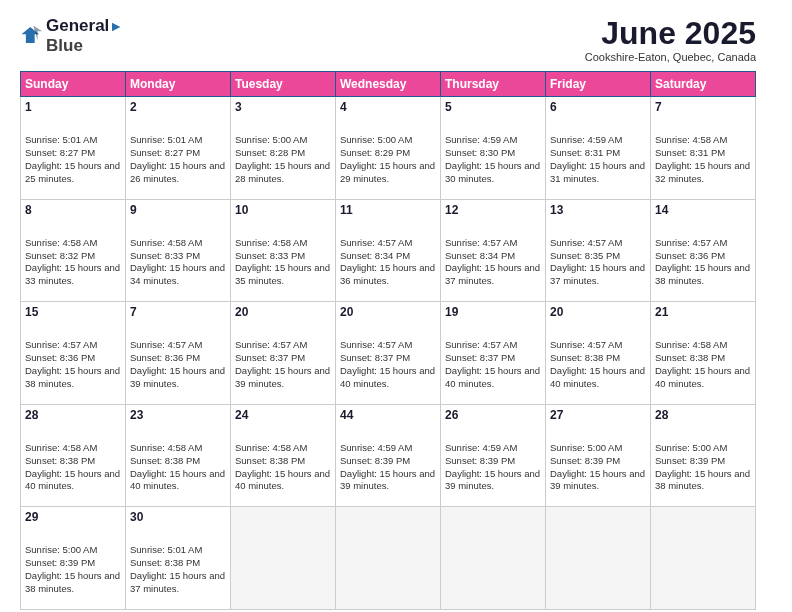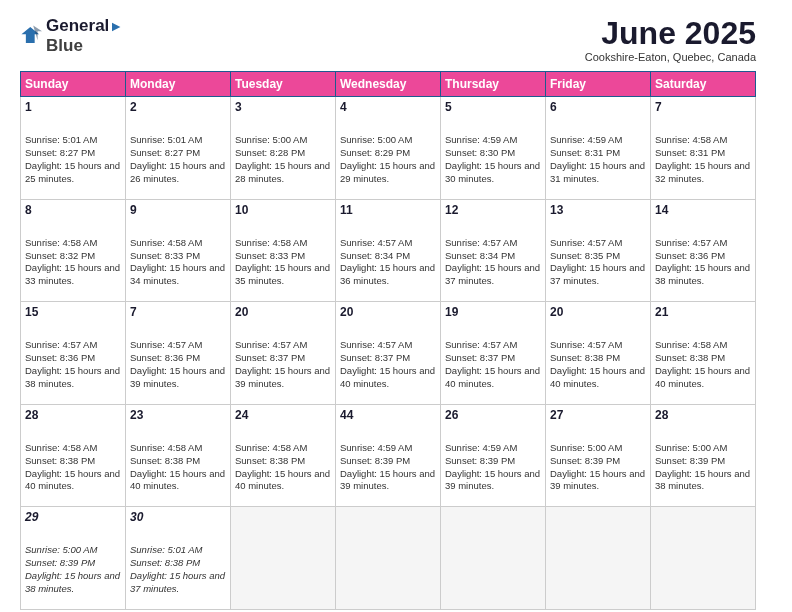--- a/index.html
+++ b/index.html
@@ -82,21 +82,20 @@
       margin-bottom: 1px;
     }
     .day-info {
       font-size: 9.5px;
       color: #333;
       line-height: 1.35;
       margin-top: 20px;
     }
     .row-last td {
       height: 68px;
-      font-style: italic;
     }
   </style>
 </head>
 <body>
 
 <div class="page">
   <div class="header">
     <div class="logo-area">
       <svg class="logo-icon" viewBox="0 0 30 30" width="40" height="40">
         <polygon points="14,4 26,14 20,14 20,26 8,26 8,14 2,14" fill="#2a6fad"></polygon>

